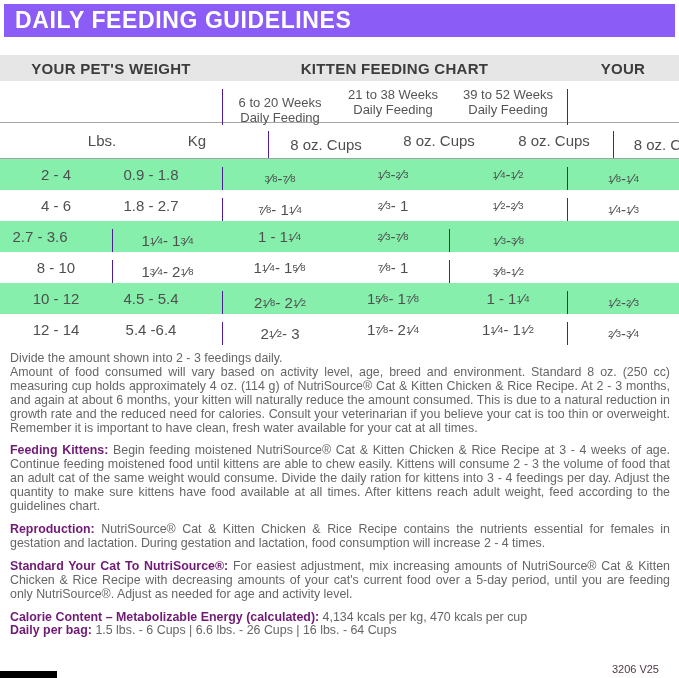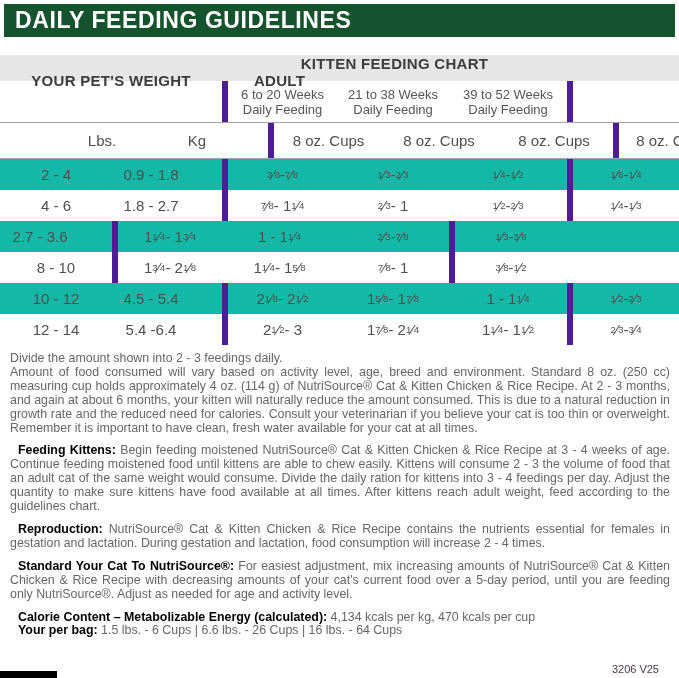--- a/index.html
+++ b/index.html
@@ -2,66 +2,66 @@
 <html><head>
 <meta charset="utf-8">
 <style>
   html,body{margin:0;padding:0;}
   body{
     width:679px;height:678px;background:#fff;position:relative;overflow:hidden;
     font-family:"Liberation Sans", sans-serif;color:#4f4f4f;
   }
   
   .title-bar{
-    margin:4px 4px 0 4px;height:33px;background:#14532d;color:#fff;
+    margin:4px 4px 0 4px;height:33px;background:#8b5cf6;color:#fff;
     display:flex;align-items:center;padding-left:11px;box-sizing:border-box;
     font-size:23px;font-weight:bold;letter-spacing:.6px;
   }
   
   .cols{display:grid;grid-template-columns:112px 110px 115px 112px 118px 112px;}
   .band{
     margin-top:18px;height:26px;background:#E6E6E6;
     font-size:15px;font-weight:bold;color:#3c3c3c;letter-spacing:.3px;
   }
   .band .c{display:flex;align-items:center;justify-content:center;}
   .span2{grid-column:1 / span 2;}
   .span3{grid-column:3 / span 3;}
   .c{display:flex;align-items:center;justify-content:center;text-align:center;}
   .sub-row{height:41px;border-bottom:1px solid #a5a5a5;}
   .sub-row .c{flex-direction:column;justify-content:flex-start;padding-top:7px;
     font-size:13px;line-height:14.5px;color:#555;}
   .units-row{height:35px;border-bottom:1px solid #a5a5a5;font-size:15px;padding-left:46px;}
   .data-row{height:31px;font-size:15px;}
-  .data-row.shaded{background:#14b8a6;}
+  .data-row.shaded{background:#86efac;}
   .data-row:last-of-type{border-bottom:1px solid #a5a5a5;}
-  .vl{border-left:6px solid #4c1d95;}
+  .vl{border-left:1px solid #4c1d95;margin-top:8px;}
   .kgpad{padding-right:32px;}
   .frac sup{font-size:9.5px;vertical-align:4px;}
   .frac sub{font-size:9.5px;vertical-align:-3px;}
   
   .notes{margin:7px 9px 0 10px;font-size:12.4px;line-height:13.9px;
     text-align:justify;color:#666;}
   .notes p{margin:0 0 9px 0;}
   .notes p.tight{margin-bottom:0;}
-  .notes b{color:#000000;margin-left:8px;}
+  .notes b{color:#701a75;}
   
   .footer-code{position:absolute;right:20px;bottom:3px;font-size:11px;color:#4f3845;}
   .print-mark{position:absolute;left:0;bottom:0;width:57px;height:7px;background:#000;}
 </style>
 </head>
 <body>
 
 <div class="title-bar">
   <span>DAILY FEEDING GUIDELINES</span>
 </div>
 
 <div class="band cols">
+  <div class="c span2">YOUR PET'S WEIGHT</div>
   <div class="c span3">KITTEN FEEDING CHART</div>
-  <div class="c span2">YOUR PET'S WEIGHT</div>
-  <div class="c">ADULT</div>
+  <div class="c">YOUR</div>
 </div>
 
 <div class="sub-row cols">
   <div class="c span2"></div>
   <div class="c vl">
     <div>6 to 20 Weeks</div>
     <div>Daily Feeding</div>
   </div>
   <div class="c">
     <div>21 to 38 Weeks</div>
@@ -130,17 +130,17 @@
   <div class="c vl frac"><sup>2</sup>⁄<sub>3</sub> - <sup>3</sup>⁄<sub>4</sub></div>
 </div>
 
 <div class="notes">
   <p class="tight"><span>Divide the amount shown into 2 - 3 feedings daily.</span></p>
   <p><span>Amount of food consumed will vary based on activity level, age, breed and environment. Standard 8 oz. (250 cc) measuring cup holds approximately 4 oz. (114 g) of NutriSource® Cat &amp; Kitten Chicken &amp; Rice Recipe. At 2 - 3 months, and again at about 6 months, your kitten will naturally reduce the amount consumed. This is due to a natural reduction in growth rate and the reduced need for calories. Consult your veterinarian if you believe your cat is too thin or overweight. Remember it is important to have clean, fresh water available for your cat at all times.</span></p>
   <p><b>Feeding Kittens:</b> <span>Begin feeding moistened NutriSource® Cat &amp; Kitten Chicken &amp; Rice Recipe at 3 - 4 weeks of age. Continue feeding moistened food until kittens are able to chew easily. Kittens will consume 2 - 3 the volume of food that an adult cat of the same weight would consume. Divide the daily ration for kittens into 3 - 4 feedings per day. Adjust the quantity to make sure kittens have food available at all times. After kittens reach adult weight, feed according to the guidelines chart.</span></p>
   <p><b>Reproduction:</b> <span>NutriSource® Cat &amp; Kitten Chicken &amp; Rice Recipe contains the nutrients essential for females in gestation and lactation. During gestation and lactation, food consumption will increase 2 - 4 times.</span></p>
   <p><b>Standard Your Cat To NutriSource®:</b> <span>For easiest adjustment, mix increasing amounts of NutriSource® Cat &amp; Kitten Chicken &amp; Rice Recipe with decreasing amounts of your cat's current food over a 5-day period, until you are feeding only NutriSource®. Adjust as needed for age and activity level.</span></p>
   <p class="tight"><b>Calorie Content – Metabolizable Energy (calculated):</b> <span>4,134 kcals per kg, 470 kcals per cup</span></p>
-  <p class="tight"><b>Your per bag:</b> <span>1.5 lbs. - 6 Cups  |  6.6 lbs. -  26 Cups  |  16 lbs. -  64 Cups</span></p>
+  <p class="tight"><b>Daily per bag:</b> <span>1.5 lbs. - 6 Cups  |  6.6 lbs. -  26 Cups  |  16 lbs. -  64 Cups</span></p>
 </div>
 
 <div class="footer-code">3206 V25</div>
 <div class="print-mark"></div>
 
 </body></html>

